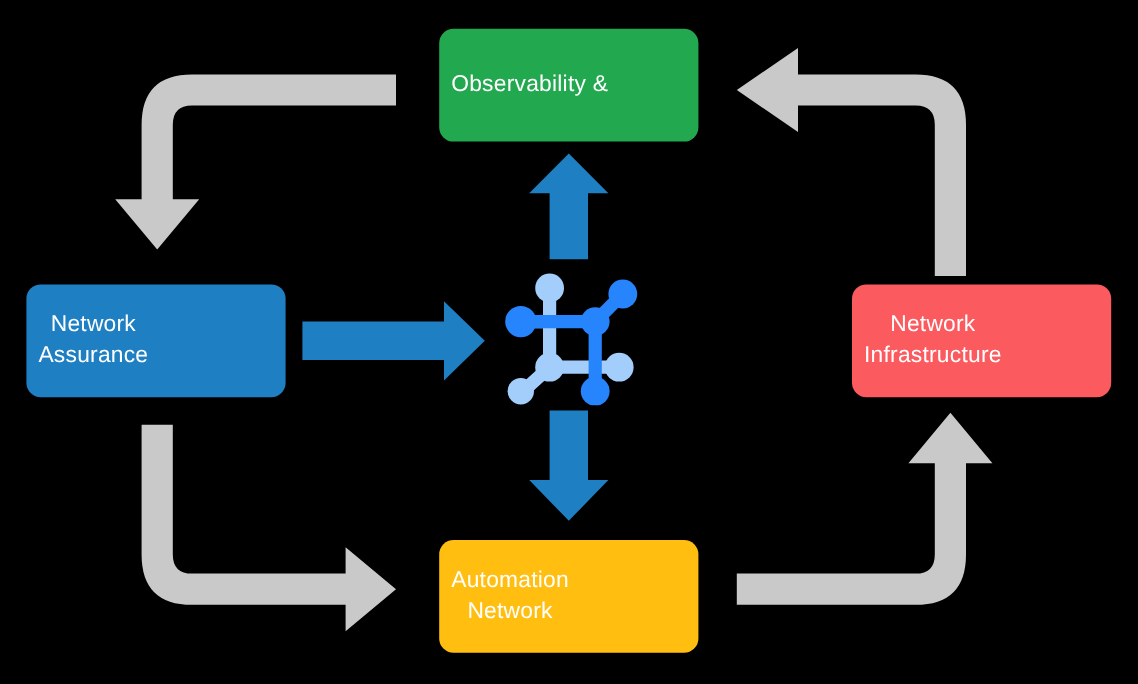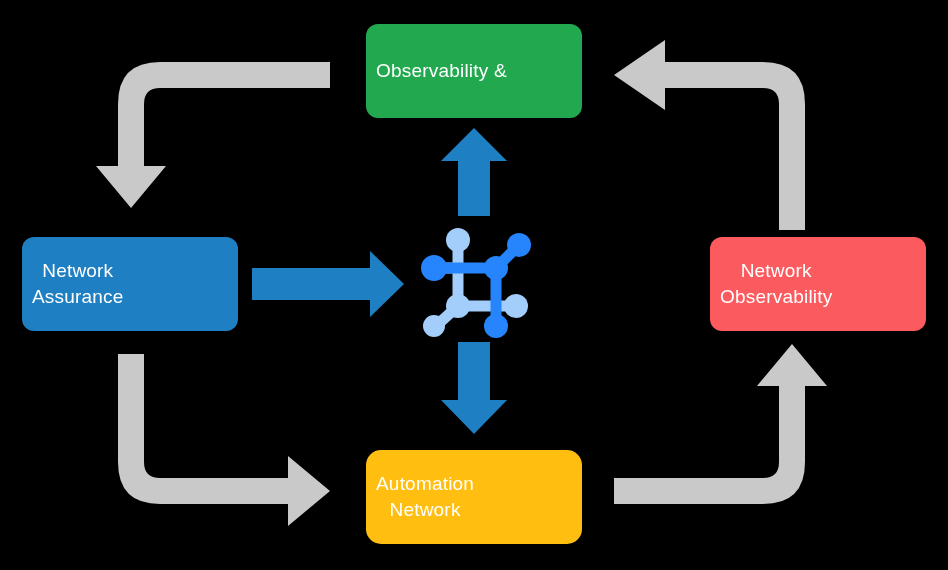--- a/index.html
+++ b/index.html
@@ -33,21 +33,21 @@
   #box-observability {
     left: 366px;  top: 24px;   width: 216px; height: 94px;
   }
   #box-network-operations {
     left: 22px;   top: 237px;  width: 216px; height: 94px;
   }
   #box-network-infrastructure {
     left: 710px;  top: 237px;  width: 216px; height: 94px;
   }
   #box-automation {
-    left: 366px;  top: 450px;  width: 216px; height: 94px; border-radius: 15px;
+    left: 366px;  top: 450px;  width: 216px; height: 94px;
   }
   .svg-layer {
     position: absolute;
     left: 0; top: 0;
     width: 948px;
     height: 570px;
     pointer-events: none;
   }
   .center-icon {
     position: absolute;
@@ -170,21 +170,21 @@
   <div class="node-box" id="box-network-operations" style="background-color: rgb(30, 127, 194); color: rgb(255, 255, 255);">
     <div>
       <div>Network</div>
       <div>Assurance</div>
     </div>
   </div>
 
   <div class="node-box" id="box-network-infrastructure" style="background-color: rgb(251, 90, 94); color: rgb(255, 255, 255);">
     <div>
       <div>Network</div>
-      <div>Observability</div>
+      <div>Infrastructure</div>
     </div>
   </div>
 
   <div class="node-box" id="box-automation" style="background-color: rgb(255, 190, 16); color: rgb(255, 255, 255);">
     <div>
       <div>Automation</div>
       <div>Network</div>
     </div>
   </div>
 

